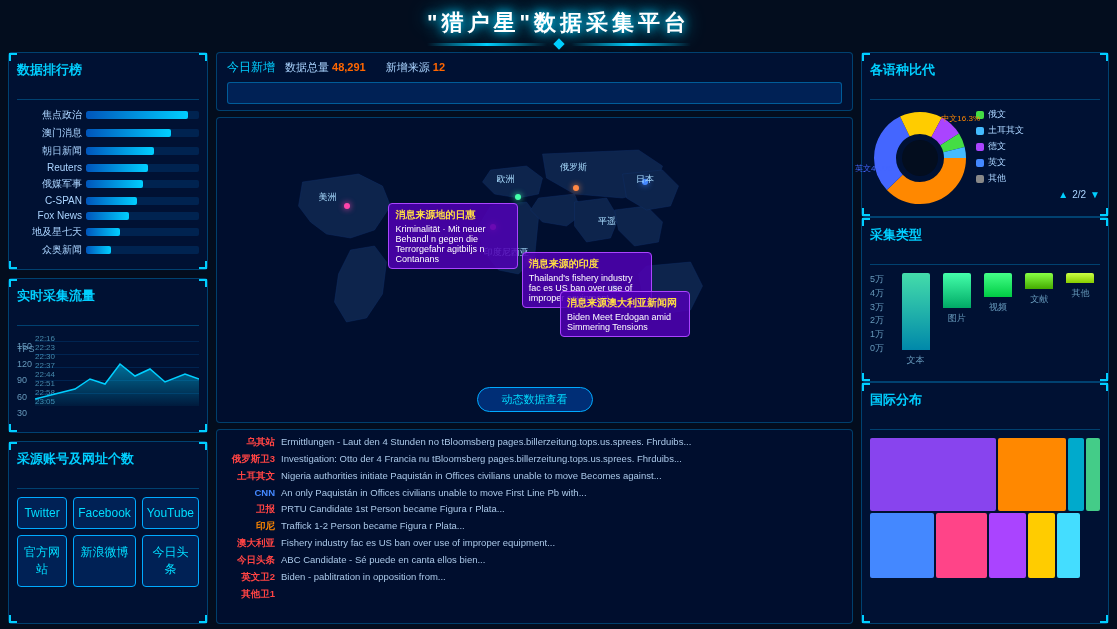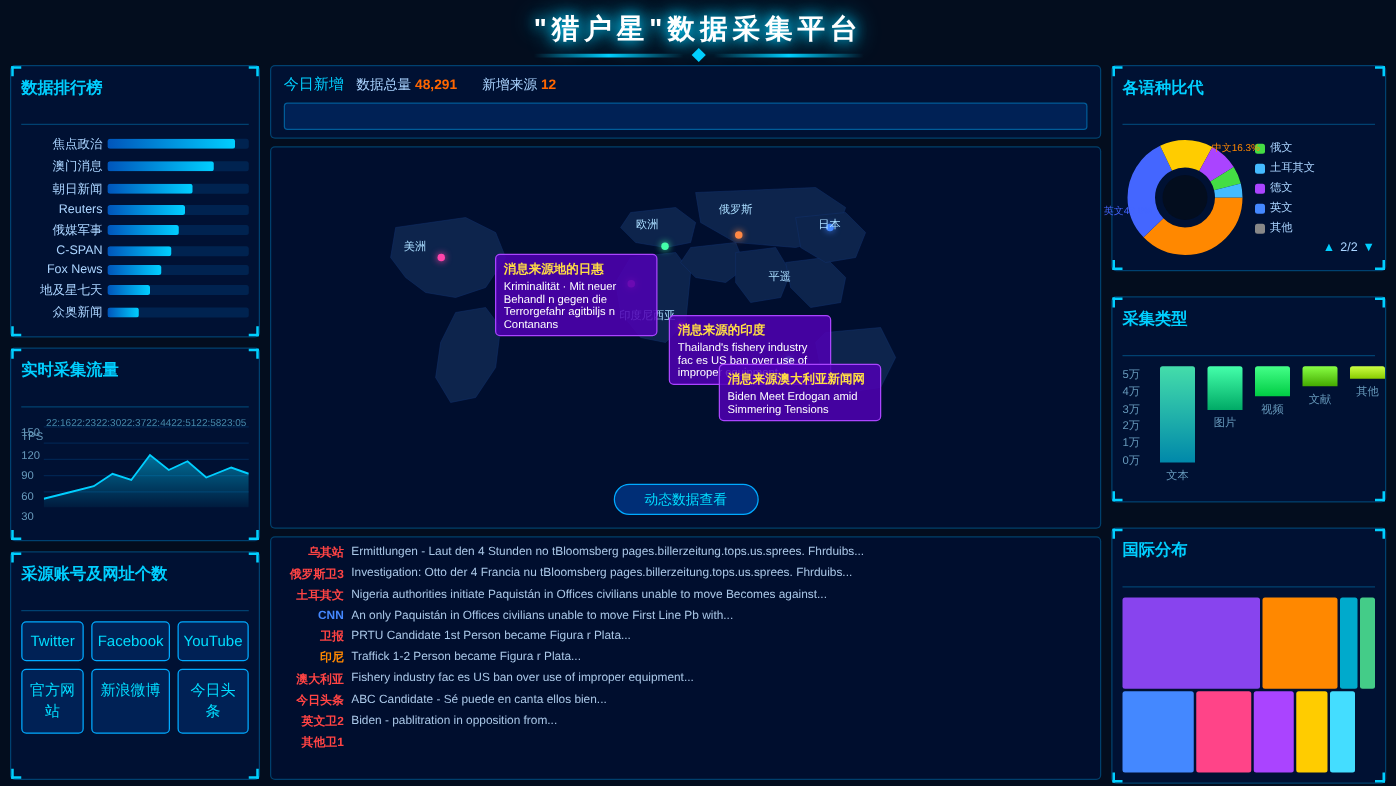--- a/index.html
+++ b/index.html
@@ -150,20 +150,21 @@
       right: 0;
       top: 0;
     }
     .tps-x-labels {
       display: flex;
       justify-content: center;
       margin-left: 18px;
       font-size: 8px;
       color: #4488aa;
       margin-top: 2px;
+      flex-direction: column;
     }
 
     
     .sources-panel { flex: 1; }
     .source-buttons {
       display: grid;
       grid-template-columns: 1fr 1fr 1fr;
       gap: 6px;
     }
     .source-btn {
@@ -306,33 +307,32 @@
       flex: 1;
       line-height: 1.3;
       overflow: hidden;
       display: -webkit-box;
       -webkit-line-clamp: 1;
       -webkit-box-orient: vertical;
     }
 
     
     .right-panel {
-      width: 220px;
+      width: 248px;
       display: flex;
       flex-direction: column;
-      gap: 20px;
+      gap: 0;
       flex-shrink: 0;
     }
 
     
     .lang-panel { flex: 0 0 auto; }
     .lang-content {
       display: flex;
       gap: 6px;
-      align-items: center;
     }
     .donut-container {
       position: relative;
       width: 100px;
       height: 100px;
       flex-shrink: 0;
     }
     .lang-legend {
       flex: 1;
       font-size: 9px;

